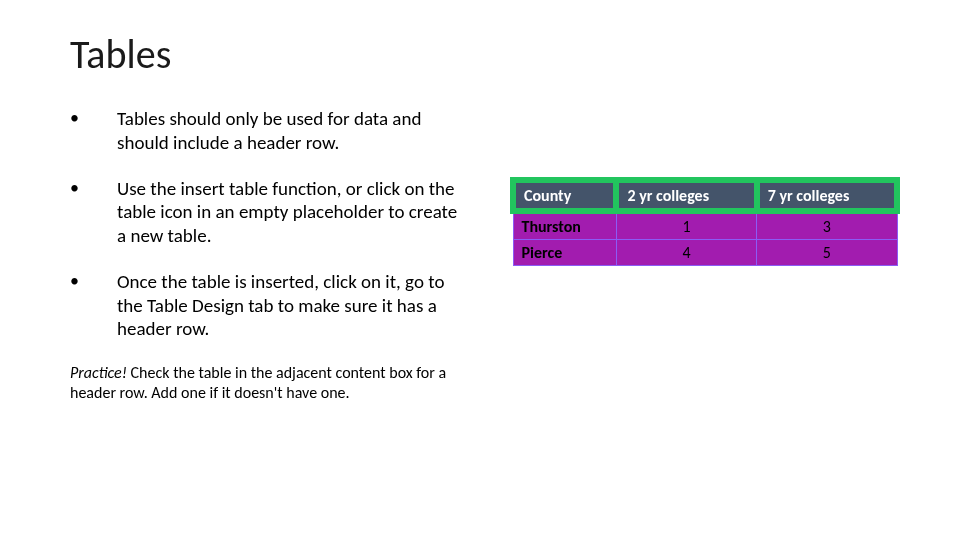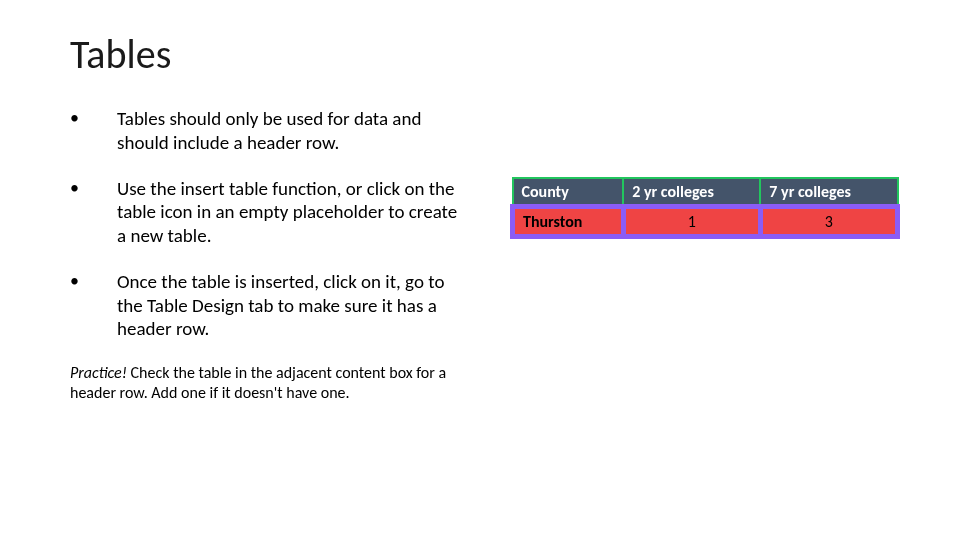--- a/index.html
+++ b/index.html
@@ -55,28 +55,28 @@
     border-collapse: collapse;
     width: 100%;
     font-size: 16px;
   }
   th {
     background: #44546a;
     color: #fff;
     font-weight: 700;
     padding: 3px 8px;
     text-align: left;
-    border: 2px solid #22c55e;
+    border: 6px solid #22c55e;
   }
   th.num { text-align: left; }
   td {
-    background: #ef4444;
+    background: #a21caf;
     color: #000;
     padding: 3px 8px;
-    border: 5px solid #8b5cf6;
+    border: 1px solid #8b5cf6;
   }
   td.county { font-weight: 700; text-align: left; }
   td.num { text-align: center; }
 </style>
 </head>
 <body>
 
 <h1 class="title">Tables</h1>
 
 <div class="content">
@@ -110,16 +110,21 @@
           <th class="num">2 yr colleges</th>
           <th class="num">7 yr colleges</th>
         </tr>
       </thead>
       <tbody>
         <tr>
           <td class="county">Thurston</td>
           <td class="num">1</td>
           <td class="num">3</td>
         </tr>
+        <tr>
+          <td class="county">Pierce</td>
+          <td class="num">4</td>
+          <td class="num">5</td>
+        </tr>
       </tbody>
     </table>
   </div>
 </div>
 
 </body></html>

